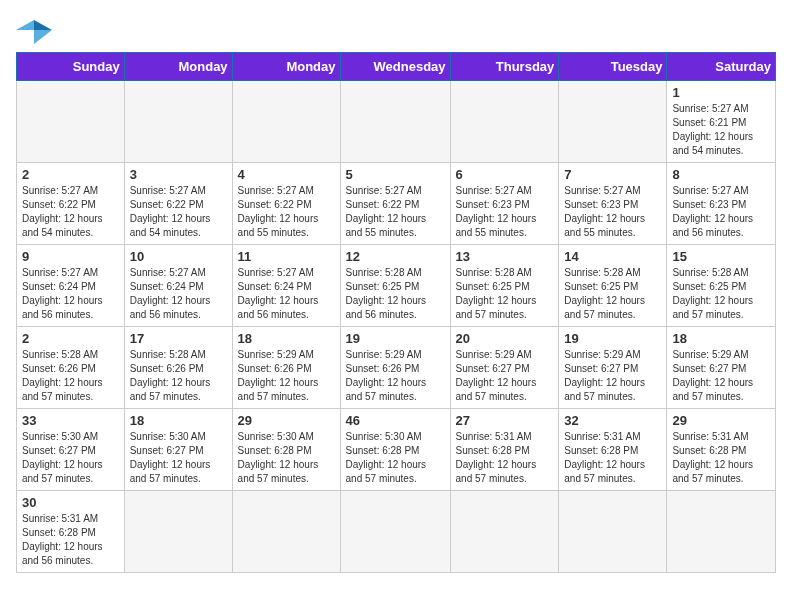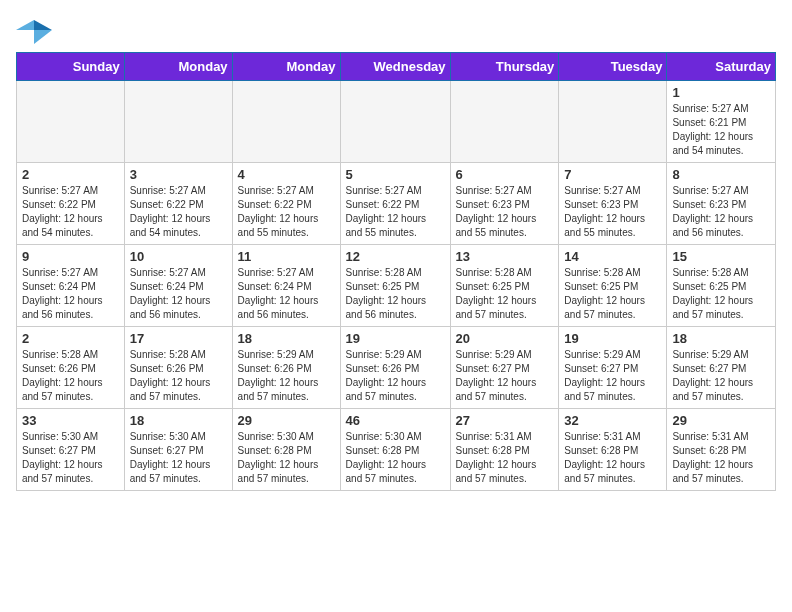--- a/index.html
+++ b/index.html
@@ -244,14 +244,26 @@
         </td>
         <td>
           <span class="day-num">32</span>
           <div class="day-info">Sunrise: 5:31 AM<br>Sunset: 6:28 PM<br>Daylight: 12 hours<br>and 57 minutes.</div>
         </td>
         <td>
           <span class="day-num">29</span>
           <div class="day-info">Sunrise: 5:31 AM<br>Sunset: 6:28 PM<br>Daylight: 12 hours<br>and 57 minutes.</div>
         </td>
       </tr>
+      <tr>
+        <td>
+          <span class="day-num">30</span>
+          <div class="day-info">Sunrise: 5:31 AM<br>Sunset: 6:28 PM<br>Daylight: 12 hours<br>and 56 minutes.</div>
+        </td>
+        <td class="empty"></td>
+        <td class="empty"></td>
+        <td class="empty"></td>
+        <td class="empty"></td>
+        <td class="empty"></td>
+        <td class="empty"></td>
+      </tr>
     </tbody>
 </table>
 
 </body></html>

